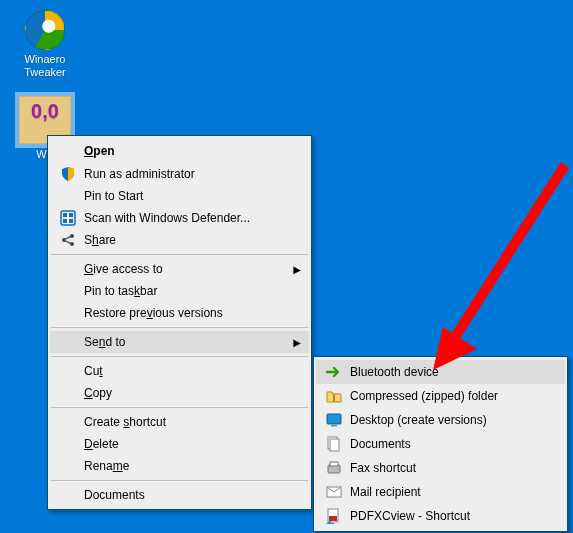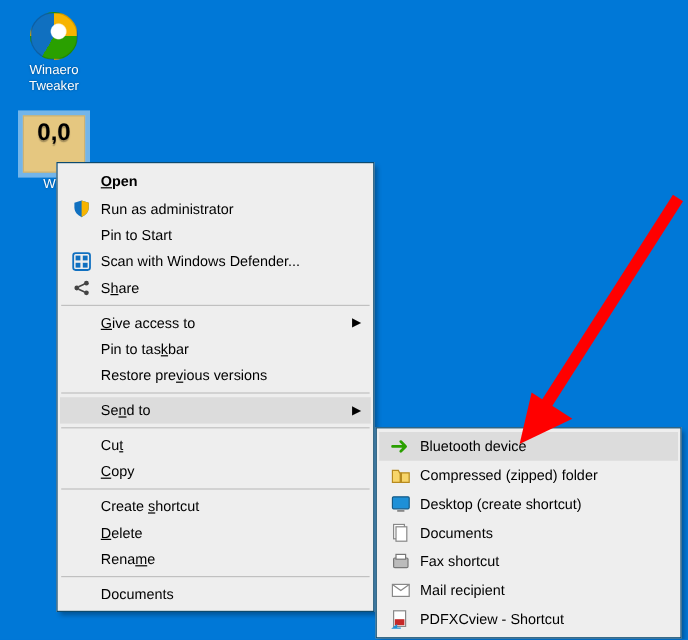--- a/index.html
+++ b/index.html
@@ -9,21 +9,21 @@
 .desktop-icon .icon-img { width: 40px; height: 40px; margin: 0 auto 3px; }
 .desktop-icon .label { color: #fff; font-size: 11px; line-height: 13px; text-shadow: 0 0 2px rgba(0,0,0,.4); }
 
 .winaero-swirl { width: 40px; height: 40px; border-radius: 50%; background:
   radial-gradient(circle at 60% 40%, #fff 0 6px, transparent 7px),
   conic-gradient(#f7b400 0 90deg, #2aa000 90deg 210deg, #1070c0 210deg 360deg);
   border: 1px solid rgba(0,0,0,.15); }
 
 .we-icon-wrap { width: 60px; height: 56px; margin: 0 auto; background: rgba(255,255,255,.45); padding: 4px; }
 .we-tile { width: 52px; height: 48px; background: #e5c780; display: flex; align-items: flex-start; justify-content: center; padding-top: 4px; box-shadow: 0 0 0 1px rgba(0,0,0,.1) inset; }
-.we-00 { color: #000000; font-weight: 700; font-size: 20px; text-shadow: 0 1px 1px rgba(0,0,0,.3); }
+.we-00 { color: #a21caf; font-weight: 700; font-size: 20px; text-shadow: 0 1px 1px rgba(0,0,0,.3); }
 
 .context-menu { position: absolute; background: #eee; border: 1px solid #0c4a6e; box-shadow: 3px 3px 4px rgba(0,0,0,.3); font-size: 12px; color: #000; }
 .context-menu .item { display: flex; align-items: center; height: 22px; padding: 0 30px 0 8px; position: relative; white-space: nowrap; }
 .context-menu .item.tall { height: 24px; }
 .context-menu .item.highlight { background: #dcdcdc; }
 .context-menu .sep { height: 1px; background: #c0c0c0; margin: 3px 1px; }
 .context-menu .ico { width: 20px; display: inline-flex; justify-content: center; margin-right: 6px; }
 .context-menu .txt { flex: 1; }
 .context-menu .bold { font-weight: 700; }
 .context-menu .arrow { position: absolute; right: 8px; top: 50%; transform: translateY(-50%); font-size: 10px; color: #000; }
@@ -188,21 +188,21 @@
     <span class="txt">Compressed (zipped) folder</span>
   </div>
 
   <div class="item tall">
     <span class="ico">
       <svg class="svg16" viewBox="0 0 16 16">
           <rect x="1" y="2" width="14" height="10" rx="1" fill="#1e90d7" stroke="#155a86"></rect>
           <rect x="5" y="13" width="6" height="1.5" fill="#888"></rect>
         </svg>
     </span>
-    <span class="txt">Desktop (create shortcut)</span>
+    <span class="txt">Desktop (create versions)</span>
   </div>
 
   <div class="item tall">
     <span class="ico">
       <svg class="svg16" viewBox="0 0 16 16">
           <rect x="2" y="1" width="9" height="12" fill="#fff" stroke="#888"></rect>
           <rect x="4" y="3" width="9" height="12" fill="#fff" stroke="#888"></rect>
         </svg>
     </span>
     <span class="txt">Documents</span>

